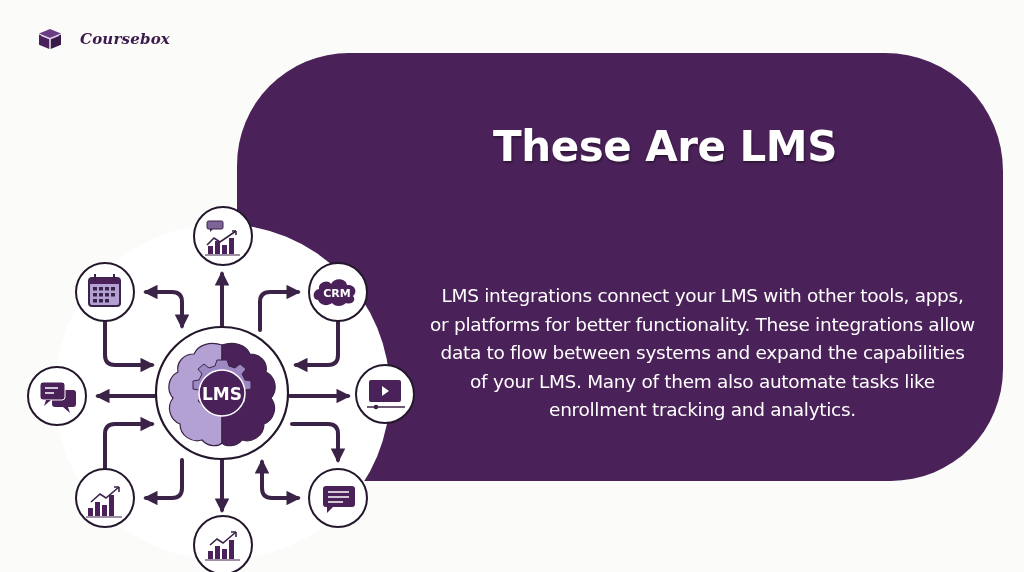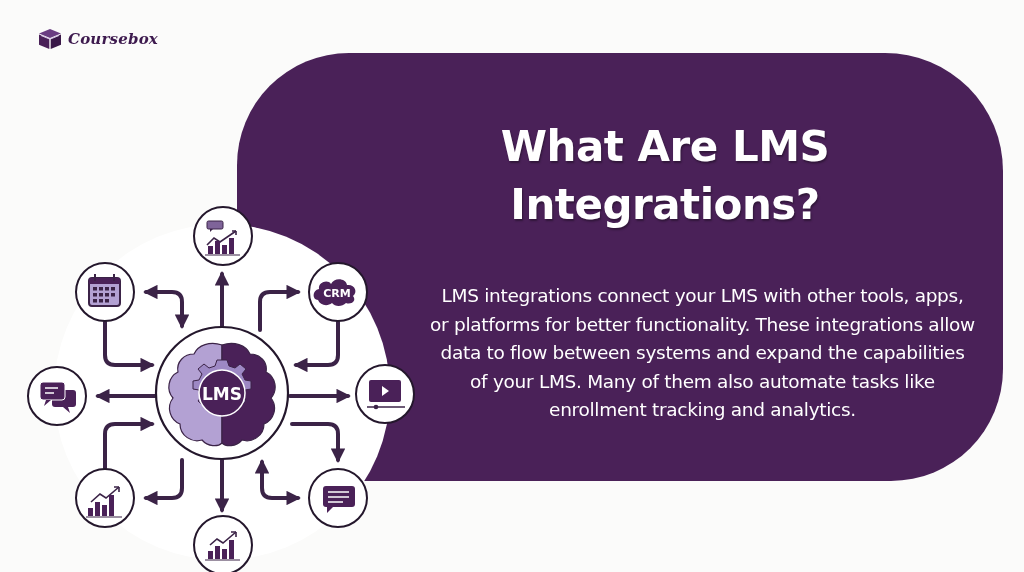--- a/index.html
+++ b/index.html
@@ -1,17 +1,17 @@
 <!DOCTYPE html>
 <html><head>
 <meta charset="utf-8">
 <style>
   html,body{margin:0;padding:0;}
   body{width:1024px;height:572px;overflow:hidden;background:#fbfbfa;position:relative;font-family:"DejaVu Sans","Liberation Sans",sans-serif;}
-  .logo{position:absolute;left:38px;top:28px;display:flex;align-items:center;gap:6px;}
+  .logo{position:absolute;left:38px;top:28px;display:flex;align-items:center;gap:18px;}
   .logo-text{font-family:"DejaVu Serif","Liberation Serif",serif;font-style:italic;font-weight:bold;font-size:15px;color:#3d1a4e;letter-spacing:0.2px;}
   .panel{position:absolute;left:237px;top:53px;width:766px;height:428px;background:#4a2158;border-radius:112px 118px 112px 0;}
   .panel-title{position:absolute;left:400px;top:118px;width:530px;text-align:center;color:#ffffff;font-weight:bold;font-size:42px;line-height:58px;letter-spacing:-0.5px;text-shadow:1px 2px 2px rgba(0,0,0,0.35);}
   .panel-body{position:absolute;left:430px;top:282px;width:545px;text-align:center;color:#ffffff;font-weight:normal;font-size:18.5px;line-height:28.5px;letter-spacing:-0.3px;}
   .diagram{position:absolute;left:0;top:0;width:440px;height:572px;}
 </style>
 </head>
 <body>
 
 <div class="logo">
@@ -166,16 +166,15 @@
     <path d="M236,532 l-5,0 M236,532 l0,5" stroke="#3b2347" stroke-width="1.6"></path>
     <rect x="208" y="551" width="5" height="8" fill="#4a2158"></rect>
     <rect x="215" y="546" width="5" height="13" fill="#4a2158"></rect>
     <rect x="222" y="549" width="5" height="10" fill="#4a2158"></rect>
     <rect x="229" y="540" width="5" height="19" fill="#4a2158"></rect>
     <line x1="205" y1="560" x2="240" y2="560" stroke="#3b2347" stroke-width="1.2"></line>
   </g>
 </svg>
 
 <div class="panel-title">
-  <div>What Are LMS</div>
-  <div>Integrations?</div>
+  <div>These Are LMS</div>
 </div>
 <div class="panel-body">LMS integrations connect your LMS with other tools, apps, or platforms for better functionality. These integrations allow data to flow between systems and expand the capabilities of your LMS. Many of them also automate tasks like enrollment tracking and analytics.</div>
 
 </body></html>

